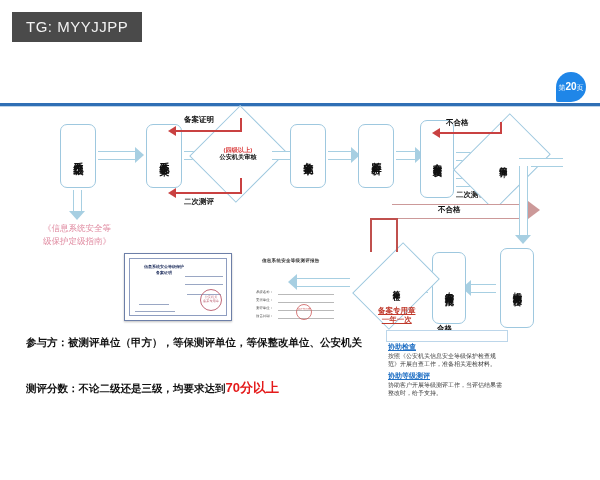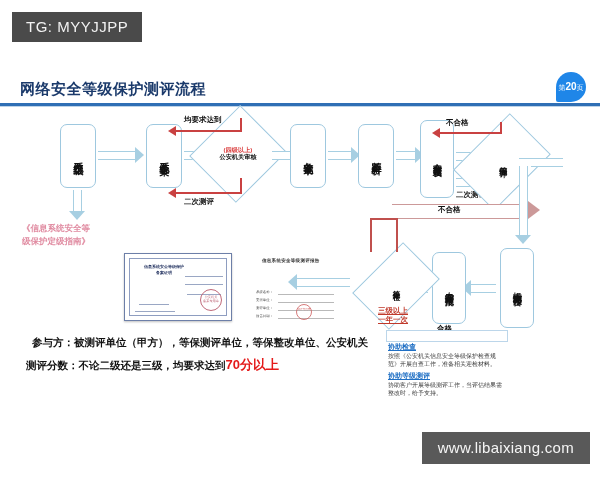--- a/index.html
+++ b/index.html
@@ -113,22 +113,22 @@
     position:absolute;top:0;width:0;height:0;
     border-left:16px solid #c99;
     border-top:12.5px solid transparent;border-bottom:12.5px solid transparent;
   }
 
   .lbl{position:absolute;font-weight:bold;font-size:7.5px;color:#111;white-space:nowrap;}
   .lbl.red-u{color:#c0392b;text-decoration:underline;text-align:center;line-height:1.25;}
 
   
   .guide-note{
-    position:absolute;color:#e08aa0;font-weight:bold;
-    font-size:8.5px;line-height:1.5;text-align:left;white-space:pre-line;
+    position:absolute;color:#e08aa0;font-weight:normal;
+    font-size:8.5px;line-height:1.5;text-align:center;white-space:pre-line;
   }
 
   
   .doc-cert{
     position:absolute;background:#fff;border:1px solid #6d7fa8;
     box-shadow:0 1px 2px rgba(0,0,0,.25);
   }
   .doc-cert .inner{
     position:absolute;inset:4px;border:1px solid #8e9dc0;
   }
@@ -188,21 +188,20 @@
     letter-spacing:.3px;
   }
 </style>
 </head>
 <body>
 
 <div id="root">
 
   <div class="tg-badge">TG: MYYJJPP</div>
 
-  <div class="slide-title">网络安全等级保护测评流程</div>
   <div class="header-rule"></div>
   <div class="header-rule2"></div>
   <div class="page-badge">
     <span>第</span><span class="num">20</span><span>页</span>
   </div>
 
   <div class="node" style="left:60px;top:124px;width:34px;height:62px;font-size:10px;">
     <span>系统定级</span>
   </div>
 
@@ -218,21 +217,21 @@
     <div class="dshape"></div>
     <div class="dtext" style="font-size:6.2px;">
       <div class="red">(四级以上)</div>
       <div>公安机关审核</div>
     </div>
   </div>
 
   <div class="redline" style="left:240px;top:118px;width:2px;height:14px;"></div>
   <div class="redline" style="left:176px;top:130px;width:66px;height:2px;"></div>
   <div class="red-arrow-left" style="left:168px;top:126px;"></div>
-  <div class="lbl" style="left:184px;top:115px;">均要求达到</div>
+  <div class="lbl" style="left:184px;top:115px;">备案证明</div>
 
   <div class="redline" style="left:240px;top:178px;width:2px;height:16px;"></div>
   <div class="redline" style="left:176px;top:192px;width:66px;height:2px;"></div>
   <div class="red-arrow-left" style="left:168px;top:188px;"></div>
   <div class="lbl" style="left:184px;top:197px;">二次测评</div>
 
   <div class="arr arr-h" style="left:272px;top:151px;width:24px;"></div>
 
   <div class="node" style="left:290px;top:124px;width:34px;height:62px;font-size:10px;">
     <span>备案证书</span>
@@ -282,21 +281,21 @@
     <span>专家评审报批</span>
   </div>
   <div class="lbl" style="left:437px;top:324px;">合格</div>
 
   <div class="arr arr-h left" style="left:404px;top:284px;width:24px;"></div>
 
   <div class="diamond vert" style="left:370px;top:250px;width:52px;height:72px;">
     <div class="dshape"></div>
     <div class="dtext" style="font-size:7.5px;">等保年检</div>
   </div>
-  <div class="lbl red-u" style="left:378px;top:306px;font-size:7.5px;white-space:pre-line;">三级以上
+  <div class="lbl red-u" style="left:378px;top:306px;font-size:7.5px;white-space:pre-line;">备案专用章
 一年一次</div>
 
   <div class="redline thin" style="left:396px;top:218px;width:2px;height:34px;"></div>
   <div class="redline thin" style="left:370px;top:218px;width:2px;height:34px;"></div>
   <div class="redline thin" style="left:370px;top:218px;width:28px;height:2px;"></div>
 
   <div class="arr arr-v" style="left:73px;top:190px;width:7px;height:22px;"></div>
   <div class="guide-note" style="left:22px;top:222px;width:110px;">《信息系统安全等
 级保护定级指南》</div>
 
@@ -321,30 +320,29 @@
     <div class="r-line" style="left:30px;top:52px;width:56px;"></div>
     <div class="r-key" style="left:8px;top:56px;">测评单位：</div>
     <div class="r-line" style="left:30px;top:60px;width:56px;"></div>
     <div class="r-key" style="left:8px;top:64px;">报告日期：</div>
     <div class="r-line" style="left:30px;top:68px;width:56px;"></div>
     <div class="r-stamp" style="left:48px;top:54px;line-height:1.1;padding-top:4px;box-sizing:border-box;">测评专用章</div>
   </div>
 
   <div class="arr arr-h left" style="left:296px;top:278px;width:54px;"></div>
 
-  <div class="sum" style="left:32px;top:336px;">
+  <div class="sum" style="left:26px;top:336px;">
     <span>参与方：</span><span>被测评单位（甲方），等保测评单位，等保整改单位、公安机关</span>
   </div>
-  <div class="sum" style="left:26px;top:356px;">
+  <div class="sum" style="left:26px;top:379px;">
     <span>测评分数：</span><span>不论二级还是三级，均要求达到</span><span class="hl">70分以上</span>
   </div>
 
   <div class="svc-box" style="left:386px;top:330px;width:120px;height:10px;"></div>
   <div class="svc" style="left:388px;top:342px;">
     <h4>协助检查</h4>
     <p>按照《公安机关信息安全等级保护检查规范》开展自查工作，准备相关迎检材料。</p>
     <h4>协助等级测评</h4>
     <p>协助客户开展等级测评工作，当评估结果需整改时，给予支持。</p>
   </div>
 
-  <div class="wm-site">www.libaixiang.com</div>
 
 </div>
 
 </body></html>

